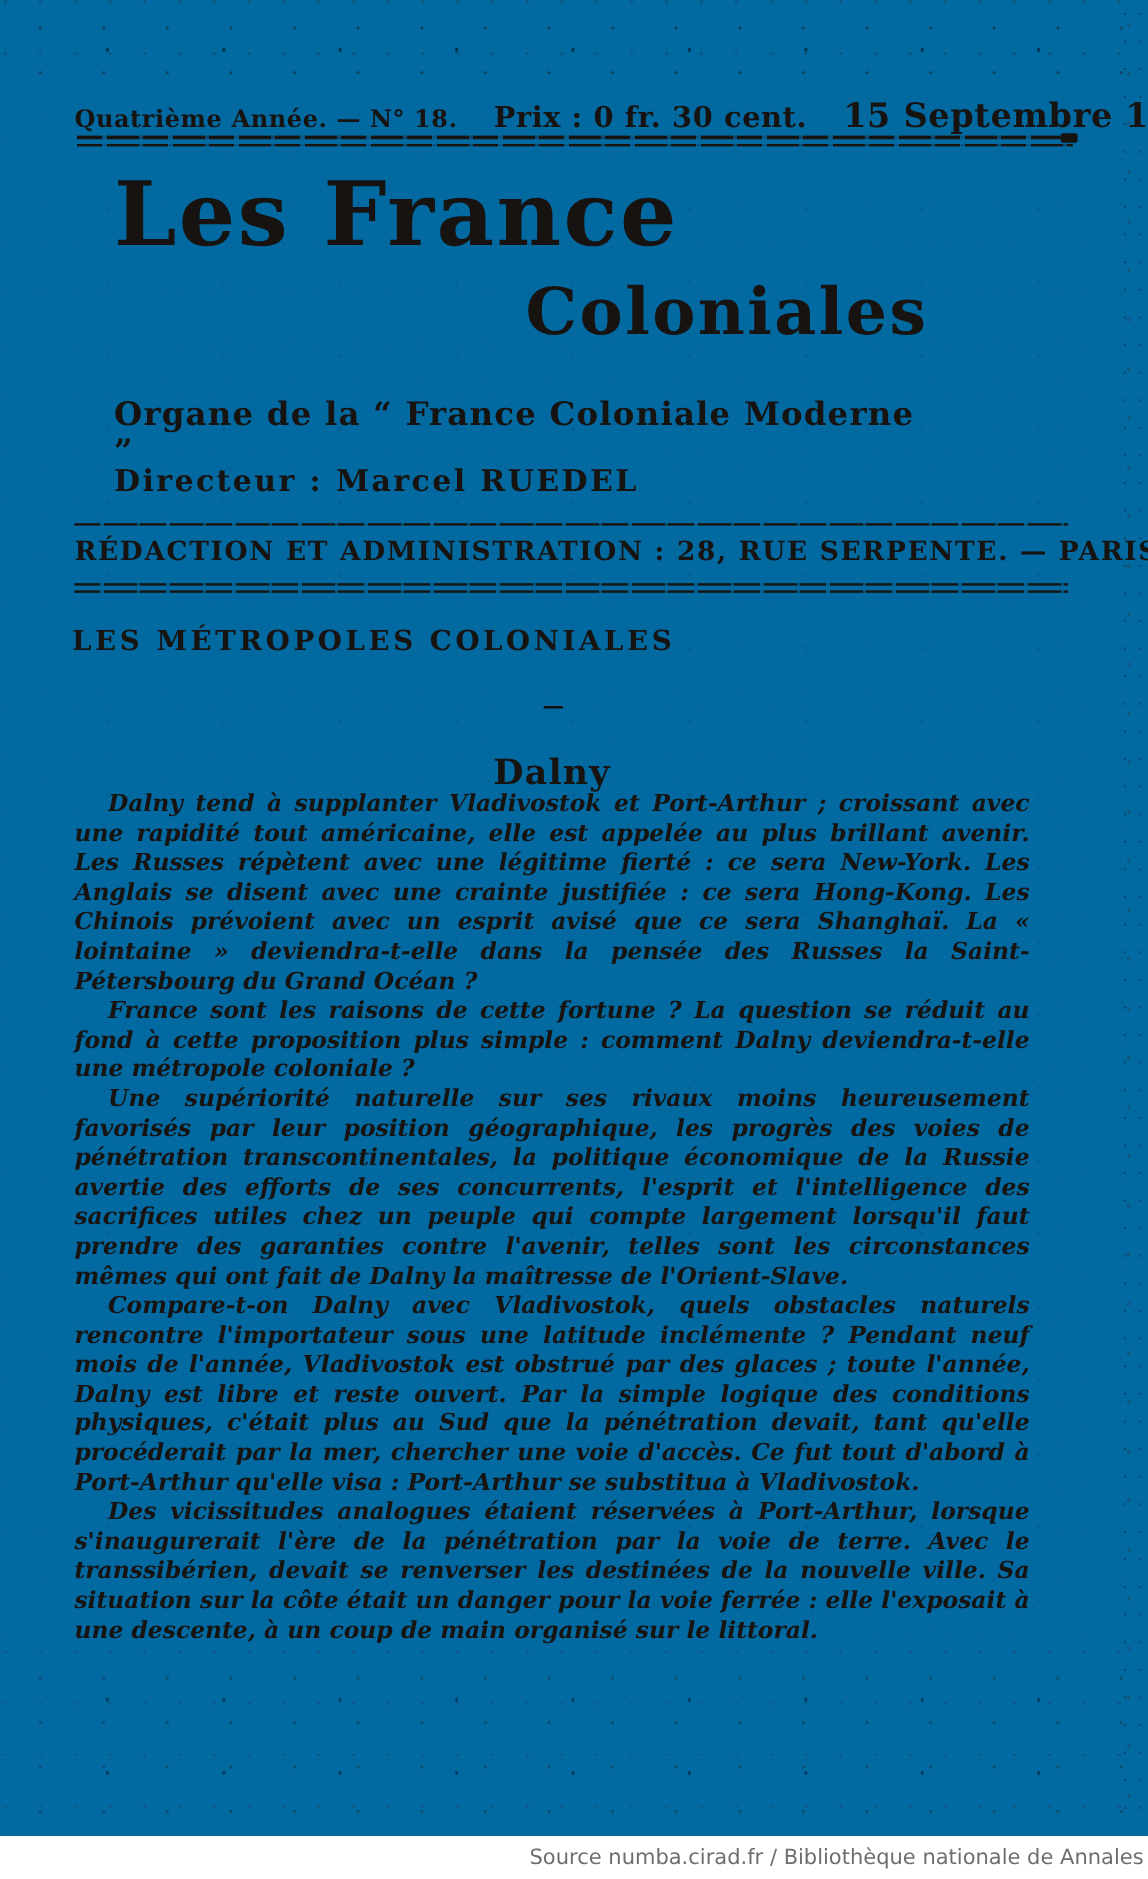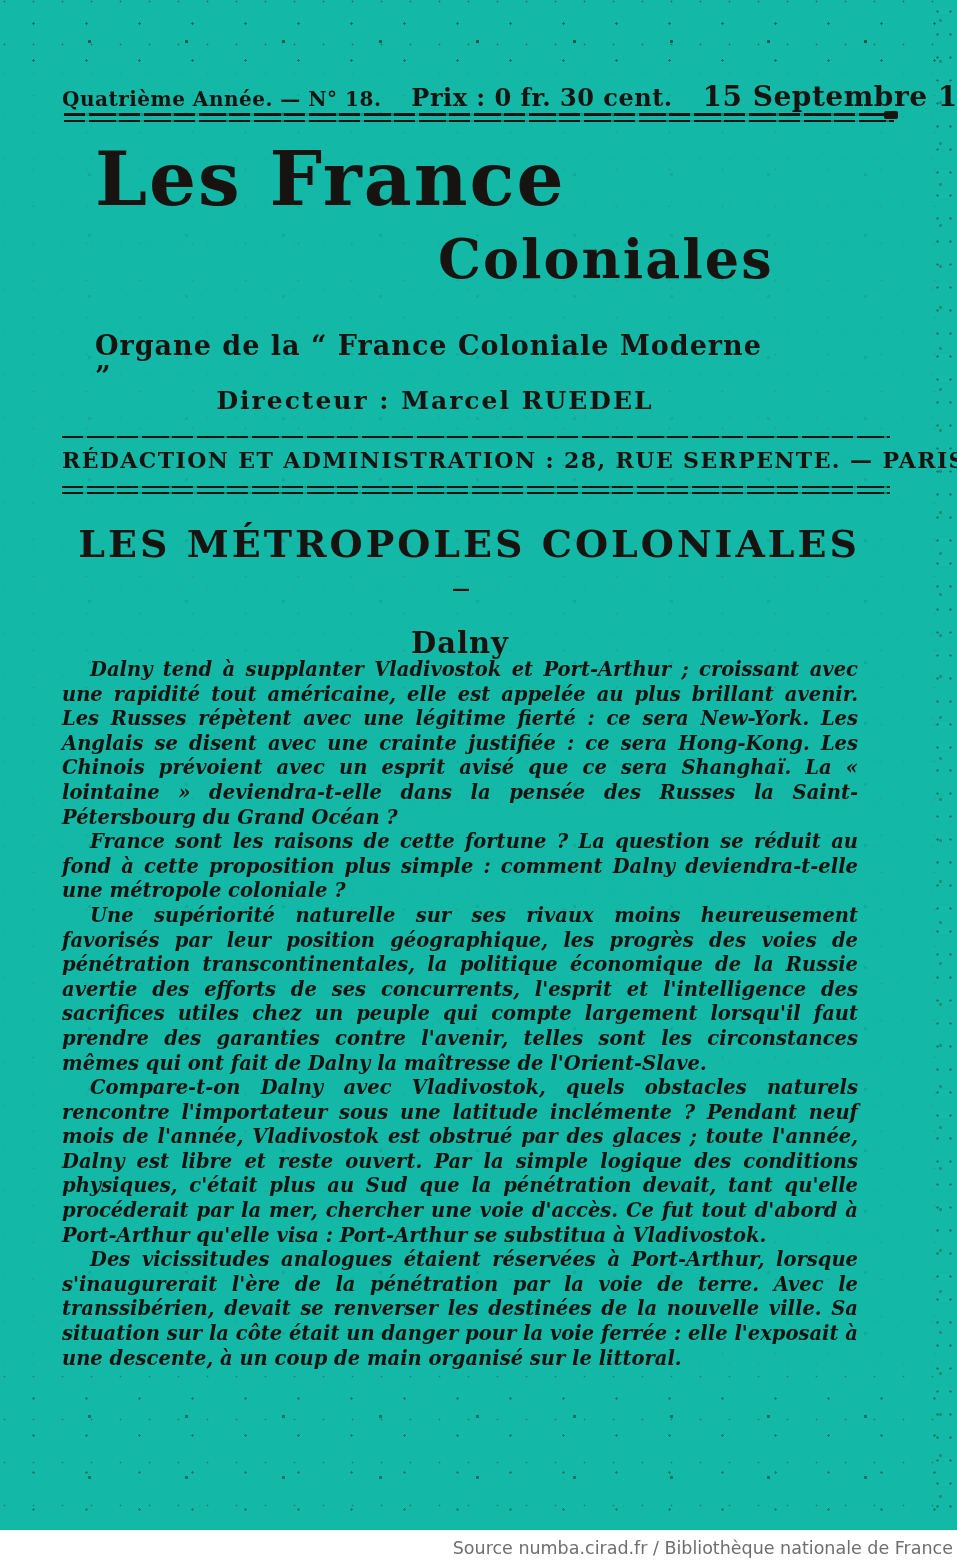--- a/index.html
+++ b/index.html
@@ -1,19 +1,19 @@
 <!DOCTYPE html>
 <html><head>
 <meta charset="utf-8">
 <style>
   html,body{margin:0;padding:0;background:#e8e8e8;}
   .page{
     position:relative;
     width:957px;height:1566px;
-    background:#14b8a6;
+    background:#0369a1;
     overflow:hidden;
     color:#171310;
     font-family:"DejaVu Serif","Liberation Serif",serif;
     margin:0 auto;
   }
   
   .noise{
     position:absolute;left:0;right:0;pointer-events:none;
     background-image:
       radial-gradient(circle, #1b1b1b 1.1px, transparent 1.4px),
@@ -62,32 +62,32 @@
     letter-spacing:2px;
   }
   .np-title-l1{margin-left:95px;font-size:74px;}
   .np-title-l2{margin-left:438px;margin-top:16px;font-size:54px;}
   .np-subtitle{
     position:absolute;top:330px;left:95px;width:680px;
     font-weight:bold;font-size:27px;letter-spacing:1px;
   }
   .np-director{
     position:absolute;top:386px;left:95px;width:680px;
-    text-align:center;font-weight:bold;font-size:25px;letter-spacing:2px;
+    font-weight:bold;font-size:25px;letter-spacing:2px;
   }
   .addr-rule-top{position:absolute;top:436px;left:62px;width:828px;}
   .np-address{
     position:absolute;top:447px;left:62px;width:800px;
     font-weight:bold;font-size:22px;letter-spacing:1.4px;white-space:nowrap;
   }
   .addr-rule-bot{position:absolute;top:486px;left:62px;width:828px;}
   
   .section-title{
     position:absolute;top:521px;left:60px;width:800px;
-    text-align:right;font-weight:bold;font-size:38px;letter-spacing:3px;white-space:nowrap;
+    text-align:left;font-weight:bold;font-size:23px;letter-spacing:3px;white-space:nowrap;
   }
   .ornament{
     position:absolute;top:578px;left:60px;width:800px;text-align:center;
     font-weight:bold;font-size:18px;letter-spacing:-2px;
   }
   .headline{
     position:absolute;top:604px;left:60px;width:800px;
     text-align:center;font-weight:bold;font-size:29px;letter-spacing:1px;margin-top:22px;
   }
   .article-body{
@@ -154,16 +154,16 @@
 
   <div class="article-body">
     <p>Dalny tend à supplanter Vladivostok et Port-Arthur ; croissant avec une rapidité tout américaine, elle est appelée au plus brillant avenir. Les Russes répètent avec une légitime fierté : ce sera New-York. Les Anglais se disent avec une crainte justifiée : ce sera Hong-Kong. Les Chinois prévoient avec un esprit avisé que ce sera Shanghaï. La « lointaine » deviendra-t-elle dans la pensée des Russes la Saint-Pétersbourg du Grand Océan ?</p>
     <p>France sont les raisons de cette fortune ? La question se réduit au fond à cette proposition plus simple : comment Dalny deviendra-t-elle une métropole coloniale ?</p>
     <p>Une supériorité naturelle sur ses rivaux moins heureusement favorisés par leur position géographique, les progrès des voies de pénétration transcontinentales, la politique économique de la Russie avertie des efforts de ses concurrents, l'esprit et l'intelligence des sacrifices utiles chez un peuple qui compte largement lorsqu'il faut prendre des garanties contre l'avenir, telles sont les circonstances mêmes qui ont fait de Dalny la maîtresse de l'Orient-Slave.</p>
     <p>Compare-t-on Dalny avec Vladivostok, quels obstacles naturels rencontre l'importateur sous une latitude inclémente ? Pendant neuf mois de l'année, Vladivostok est obstrué par des glaces ; toute l'année, Dalny est libre et reste ouvert. Par la simple logique des conditions physiques, c'était plus au Sud que la pénétration devait, tant qu'elle procéderait par la mer, chercher une voie d'accès. Ce fut tout d'abord à Port-Arthur qu'elle visa : Port-Arthur se substitua à Vladivostok.</p>
     <p>Des vicissitudes analogues étaient réservées à Port-Arthur, lorsque s'inaugurerait l'ère de la pénétration par la voie de terre. Avec le transsibérien, devait se renverser les destinées de la nouvelle ville. Sa situation sur la côte était un danger pour la voie ferrée : elle l'exposait à une descente, à un coup de main organisé sur le littoral.</p>
   </div>
 
   <div class="footer-bar">
-    <span class="footer-text">Source numba.cirad.fr / Bibliothèque nationale de France</span>
+    <span class="footer-text">Source numba.cirad.fr / Bibliothèque nationale de Annales</span>
   </div>
 
 </div>
 
 </body></html>

